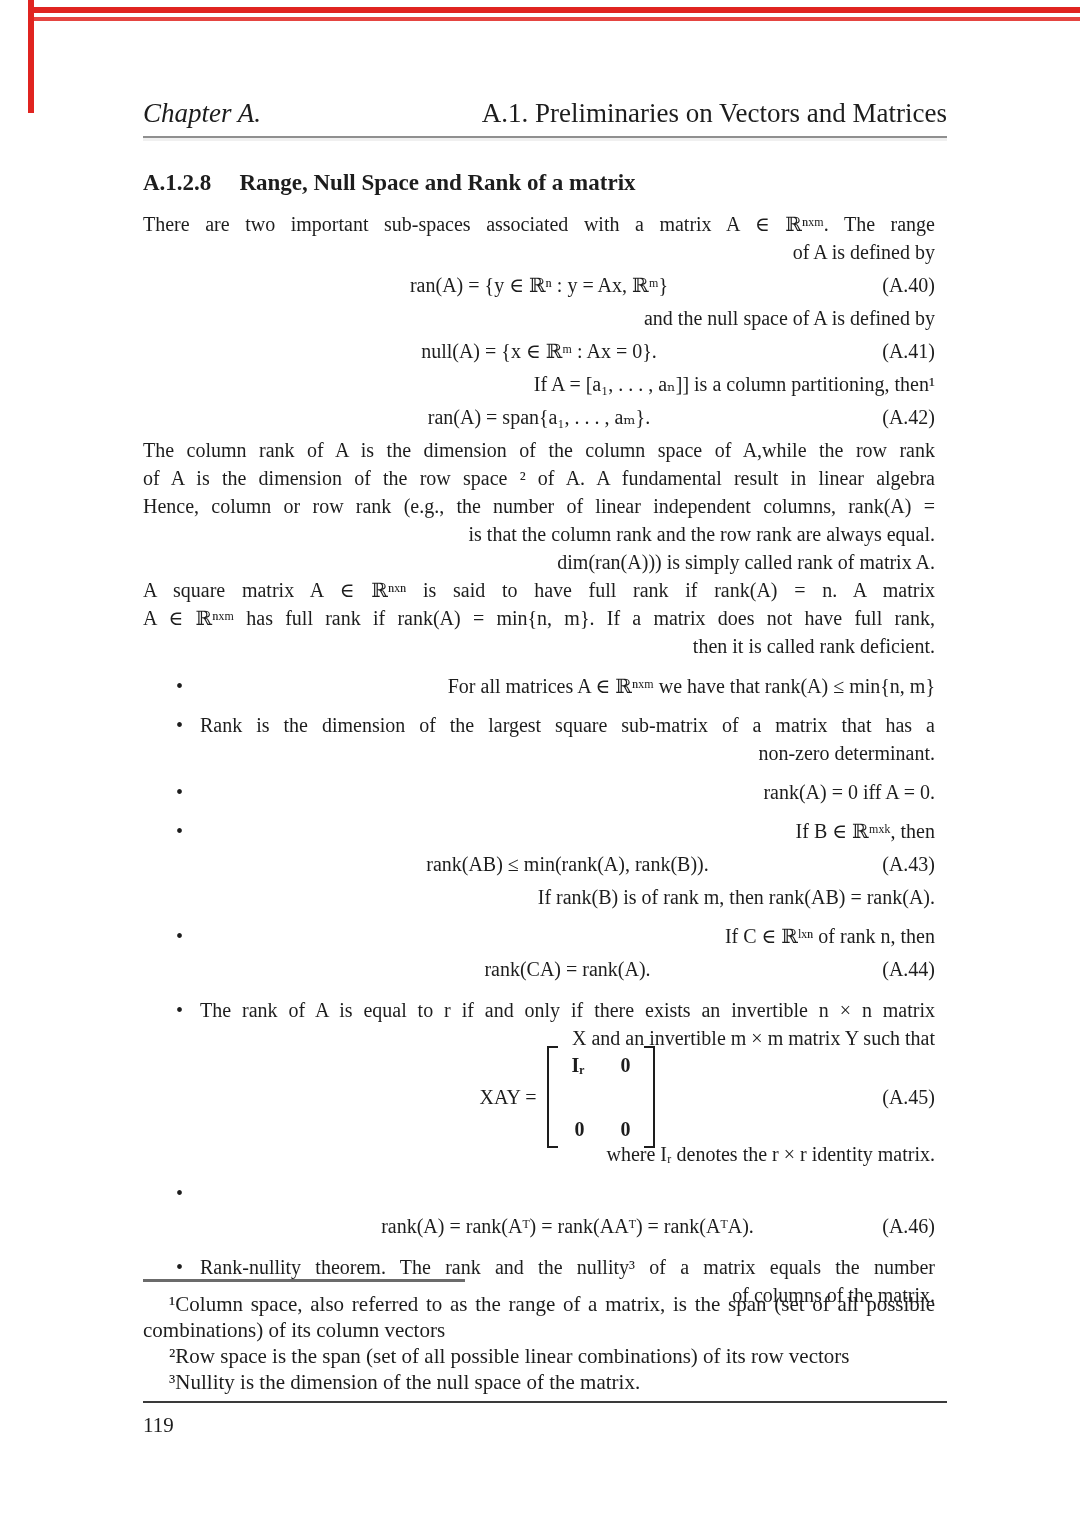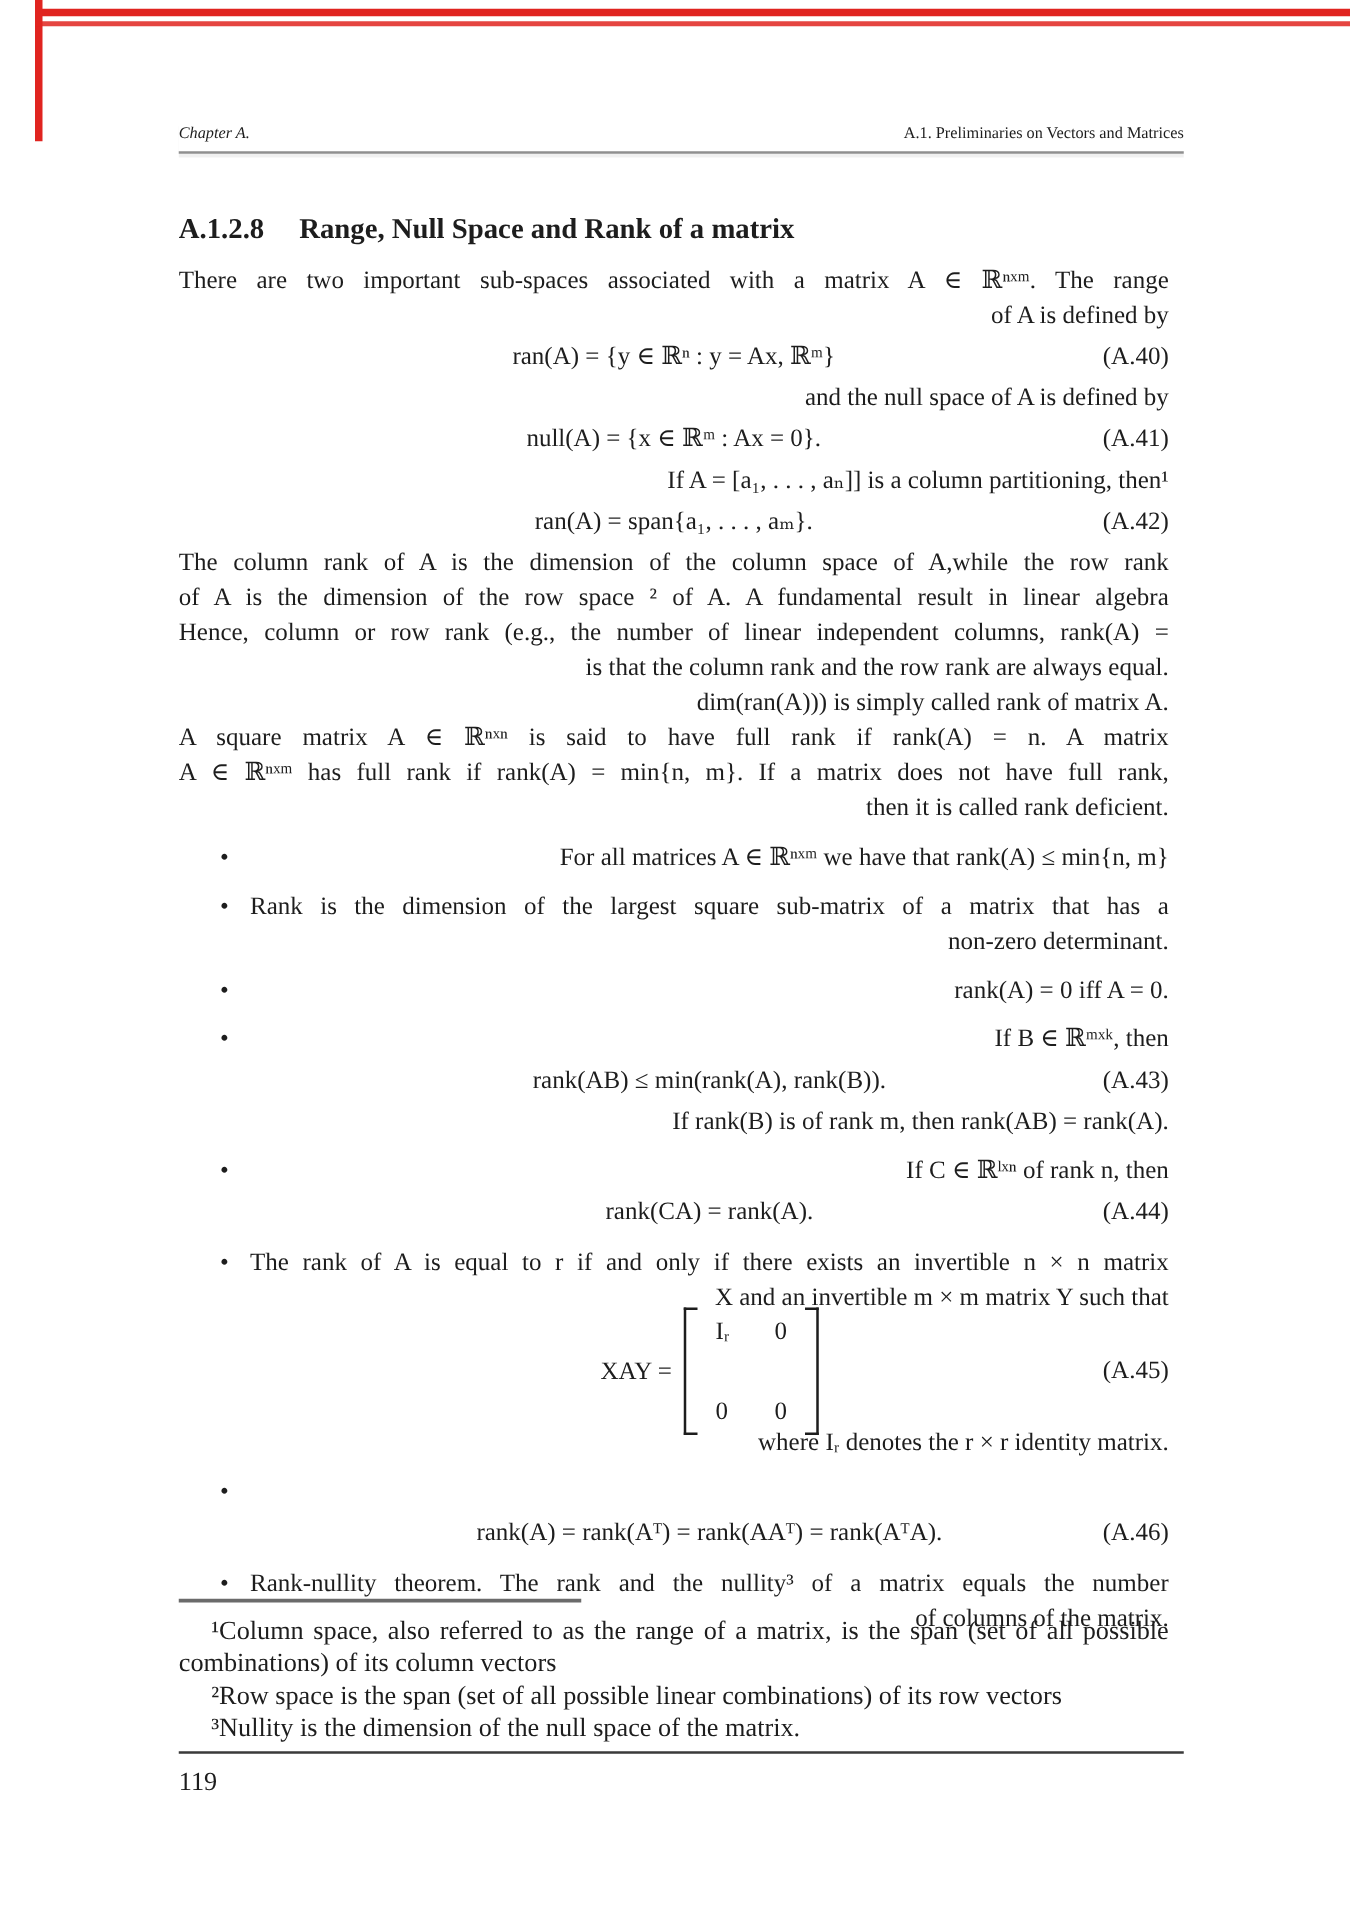--- a/index.html
+++ b/index.html
@@ -13,21 +13,21 @@
 
   
   .red-v{position:absolute;left:28px;top:0;width:6px;height:113px;}
   .red-h1{position:absolute;left:28px;top:7px;right:0;height:6px;}
   .red-h2{position:absolute;left:28px;top:17px;right:0;height:4px;opacity:.85;}
 
   
   .rhead{
     position:absolute;left:143px;top:98px;width:804px;
     display:flex;justify-content:space-between;align-items:baseline;
-    font-size:13px;padding-bottom:7px;
+    font-size:27px;padding-bottom:7px;
     border-bottom:2px solid #8f8f8f;
     box-shadow:0 3px 0 rgba(0,0,0,0.06);
   }
   .rhead .left{font-style:italic;}
 
   
   .main{position:absolute;left:143px;top:170px;width:792px;font-size:20px;}
   .sec-heading{font-weight:bold;font-size:23px;margin:0 0 14px 0;display:flex;}
   .sec-heading .num{margin-right:28px;}
 
@@ -43,21 +43,21 @@
 
   
   .eq45{position:relative;display:flex;align-items:center;justify-content:center;margin:6px 0 4px 0;height:78px;}
   .eq45 .lhs{margin-right:10px;}
   .bmatrix{display:inline-flex;align-items:stretch;}
   .brk{width:9px;border:2.5px solid #1d1d1d;}
   .brk.l{border-right:none;}
   .brk.r{border-left:none;}
   .mgrid{
     display:grid;grid-template-columns:auto auto;column-gap:26px;row-gap:0;
-    padding:5px 14px;font-weight:normal;text-align:left;line-height:28px;gap:36px;
+    padding:5px 14px;font-weight:bold;text-align:right;line-height:28px;gap:36px;
   }
   .eq45 .eqnum{top:50%;transform:translateY(-50%);}
 
   
   .footnotes{position:absolute;left:143px;top:1279px;width:792px;font-size:21px;}
   .fn-rule{width:322px;border-top:3px solid #6b6b6b;margin-bottom:9px;}
   .fn-line{height:26px;line-height:26px;white-space:nowrap;}
   .fn-j{white-space:normal;text-align:justify;text-align-last:justify;height:26px;line-height:26px;overflow:hidden;}
   .indent{text-indent:26px;}
 

